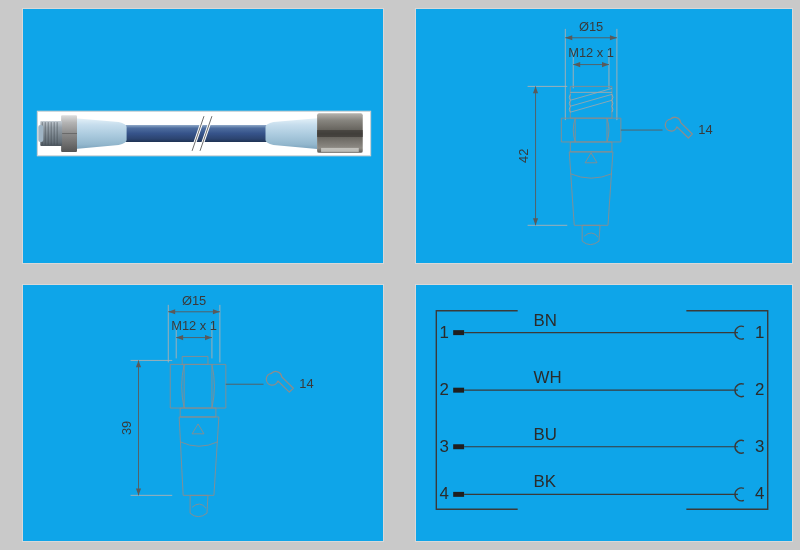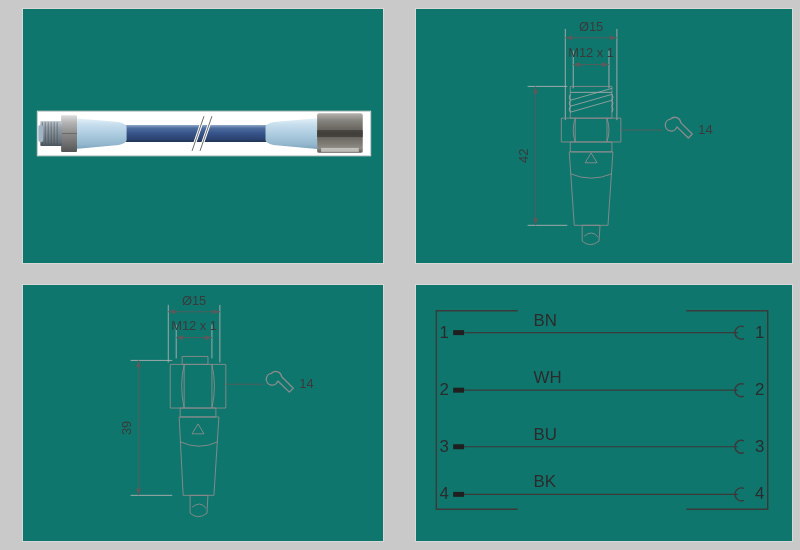--- a/index.html
+++ b/index.html
@@ -10,21 +10,21 @@
   }
   #page {
     position: relative;
     width: 800px;
     height: 550px;
     background: #c9c9c9;
     overflow: hidden;
   }
   .panel {
     position: absolute;
-    background: #0f766e;
+    background: #0ea5e9;
     border: 1px solid #d8d8d8;
     box-sizing: border-box;
   }
   #panel-photo      { left: 22px;  top: 8px;   width: 362px; height: 256px; }
   #panel-male-dim   { left: 415px; top: 8px;   width: 378px; height: 256px; }
   #panel-female-dim { left: 22px;  top: 284px; width: 362px; height: 258px; }
   #panel-wiring     { left: 415px; top: 284px; width: 378px; height: 258px; }
 
   .svg-full { position: absolute; left: 0; top: 0; width: 100%; height: 100%; display: block; }
 

